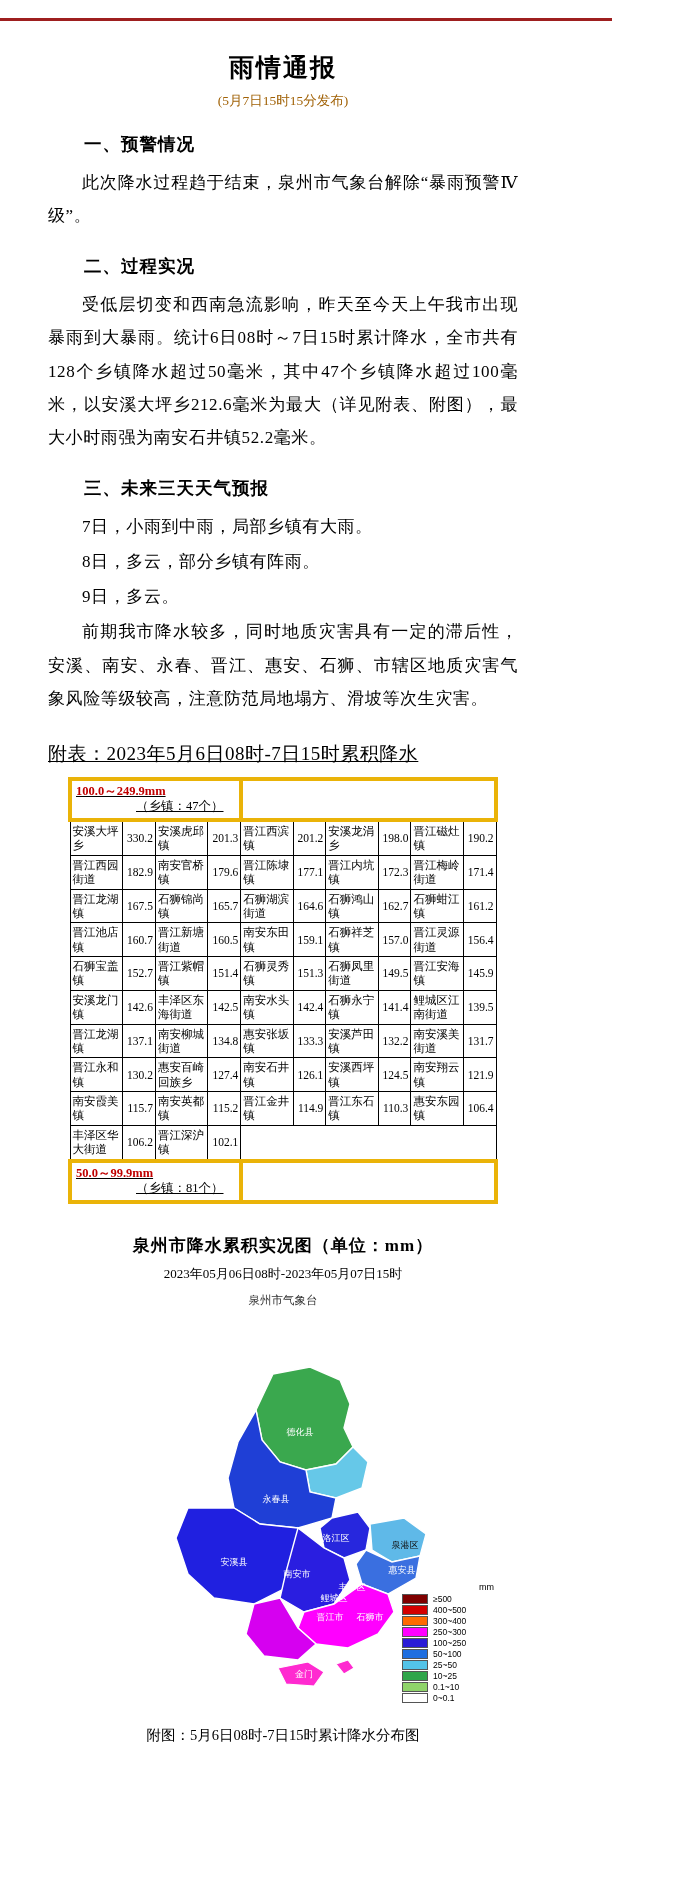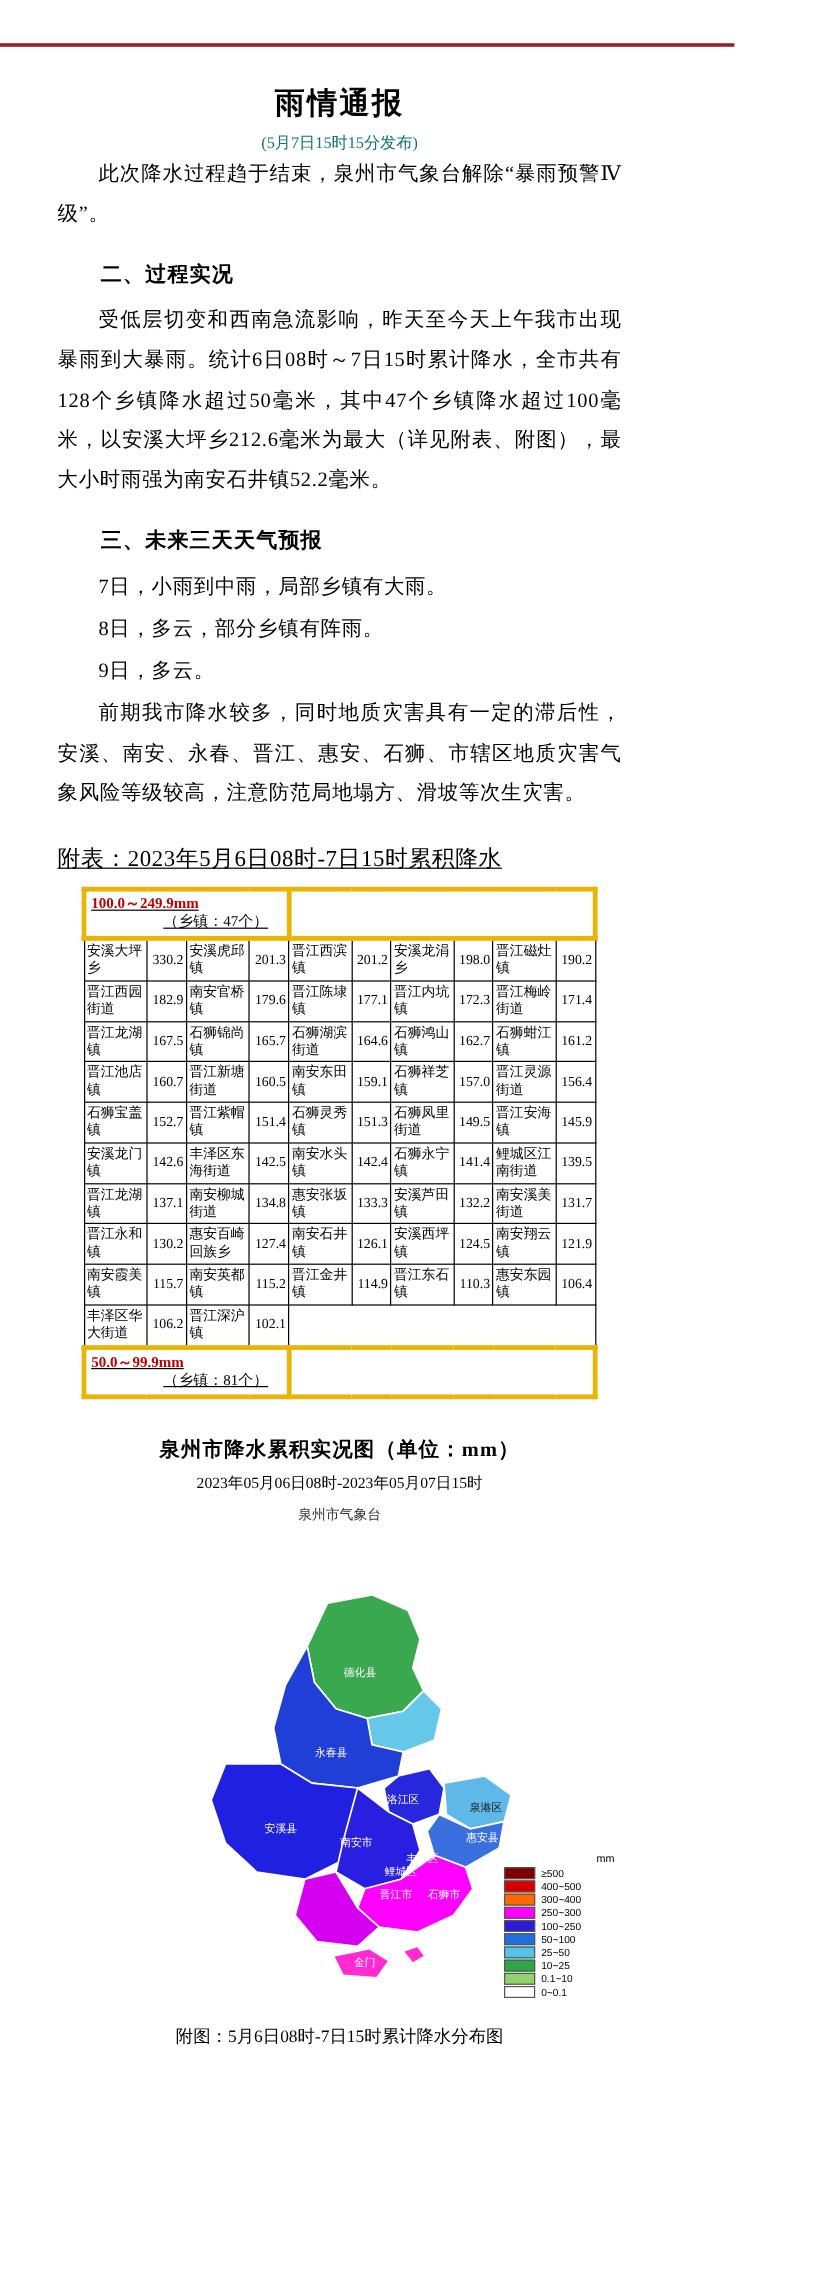--- a/index.html
+++ b/index.html
@@ -8,42 +8,42 @@
     background: #ffffff;
   }
   body {
     width: 690px;
     font-family: "Liberation Serif", "DejaVu Serif", serif;
     color: #000;
   }
   .page {
     width: 566px;
     position: relative;
-    padding-top: 18px;
+    padding-top: 0;
     box-sizing: border-box;
   }
   .top-rule {
     width: 612px;
     margin: 18px auto 0 auto;
     height: 3px;
     background: #9e1f1f;
   }
   .doc-title {
     text-align: center;
     font-size: 25px;
     font-weight: bold;
     letter-spacing: 2px;
     margin-top: 30px;
     font-family: "Liberation Serif", "DejaVu Serif", serif;
   }
   .doc-subtitle {
     text-align: center;
     font-size: 13.5px;
     margin-top: 8px;
-    color: #0f766e;
+    color: #a16207;
   }
   .body-wrap {
     padding: 0 48px 0 48px;
   }
   h2.section {
     font-size: 17.5px;
     font-weight: bold;
     margin: 22px 0 10px 0;
     text-indent: 36px;
     letter-spacing: 1px;
@@ -130,21 +130,21 @@
     color: #333;
   }
   .map-canvas {
     position: relative;
     width: 470px;
     height: 400px;
     margin-top: 4px;
   }
   .legend {
     position: absolute;
-    right: 6px;
+    right: 24px;
     bottom: 8px;
     width: 92px;
     font-size: 8.5px;
     font-family: "Liberation Sans", sans-serif;
   }
   .legend .unit {
     text-align: right;
     font-size: 9px;
     margin-bottom: 2px;
   }
@@ -181,20 +181,21 @@
 
 <div class="page">
 
   <div class="top-rule"></div>
 
   <div class="doc-title">雨情通报</div>
   <div class="doc-subtitle">(5月7日15时15分发布)</div>
 
   <div class="body-wrap">
 
+    <h2 class="section">一、预警情况</h2>
     <p class="para">此次降水过程趋于结束，泉州市气象台解除“暴雨预警Ⅳ级”。</p>
 
     <h2 class="section">二、过程实况</h2>
     <p class="para">受低层切变和西南急流影响，昨天至今天上午我市出现暴雨到大暴雨。统计6日08时～7日15时累计降水，全市共有128个乡镇降水超过50毫米，其中47个乡镇降水超过100毫米，以安溪大坪乡212.6毫米为最大（详见附表、附图），最大小时雨强为南安石井镇52.2毫米。</p>
 
     <h2 class="section">三、未来三天天气预报</h2>
     <p class="para">7日，小雨到中雨，局部乡镇有大雨。</p>
     <p class="para">8日，多云，部分乡镇有阵雨。</p>
     <p class="para">9日，多云。</p>
 

